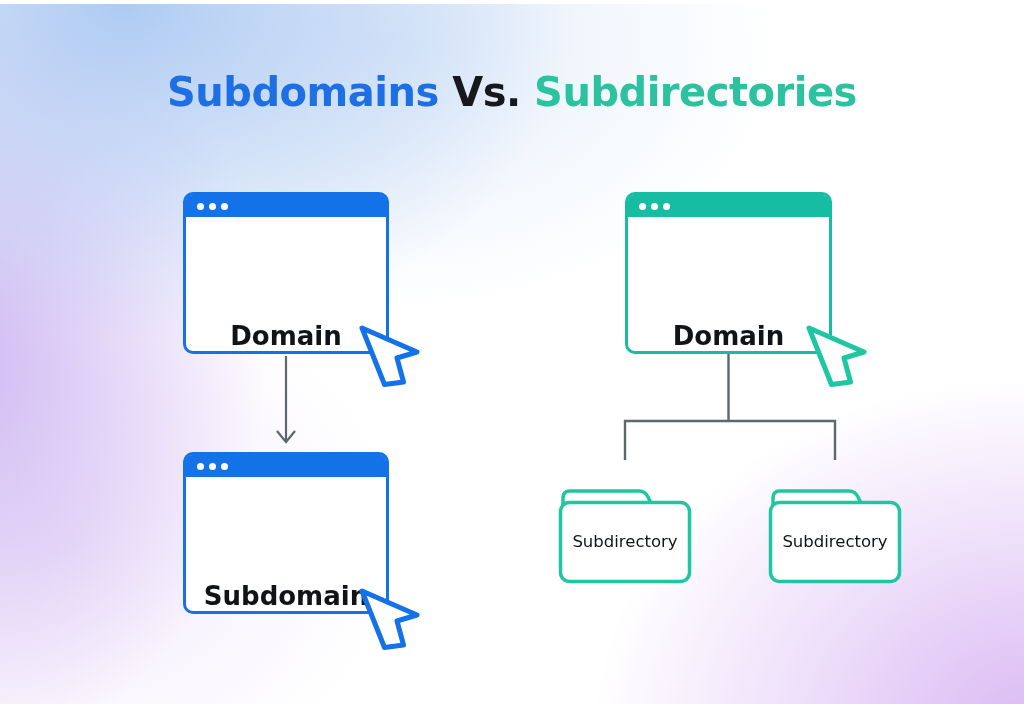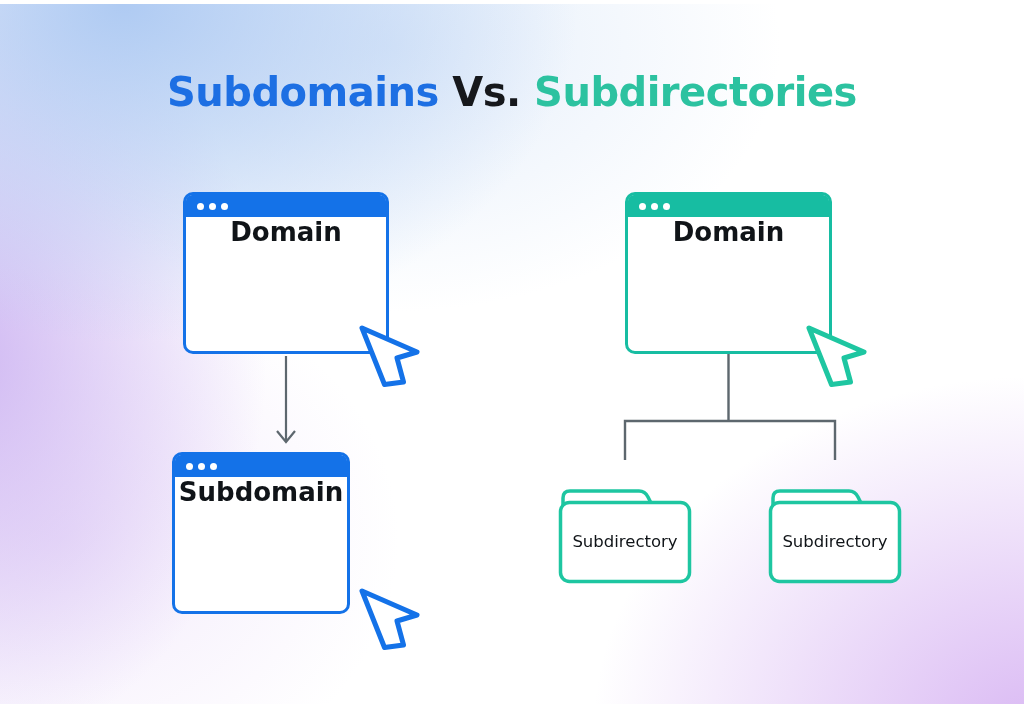--- a/index.html
+++ b/index.html
@@ -29,21 +29,21 @@
   }
   .win--blue{border-color:var(--window_blue,#1472e8);}
   .win--teal{border-color:var(--window_teal,#17bda2);}
   .titlebar{
     height:22px;flex:0 0 22px;display:flex;align-items:center;gap:5px;
     padding-left:11px;border-radius:6px 6px 0 0;
   }
   .win--blue .titlebar{background:var(--window_blue,#1472e8);}
   .win--teal .titlebar{background:var(--window_teal,#17bda2);}
   .dot{width:7px;height:7px;border-radius:50%;background:#fff;}
-  .win-body{flex:1;display:flex;align-items:flex-start;justify-content:center;}
+  .win-body{flex:1;display:flex;align-items:flex-end;justify-content:center;}
   .win-label{font-size:26px;font-weight:700;color:var(--label_dark,#101418);}
 
   .abs{position:absolute;}
   .cursor{color:var(--window_blue,#1472e8);z-index:5;}
   .cursor--teal{color:var(--folder_teal,#1ec6a1);}
 
   .folder{position:absolute;width:134px;height:97px;}
   .folder svg{position:absolute;left:0;top:0;}
   .folder-label{
     position:absolute;left:0;top:15px;width:100%;height:79px;
@@ -70,21 +70,21 @@
     </div>
     <div class="win-body">
       <span class="win-label">Domain</span>
     </div>
   </div>
 
   <svg class="abs" style="left:274px;top:351px;" width="24" height="92" viewBox="0 0 24 92">
     <path d="M12 1 V 86 M3 76 L12 87 L21 76" fill="none" stroke="var(--connector_gray,#5d676e)" stroke-width="2.2"></path>
   </svg>
 
-  <div class="win win--blue" style="left:172px;top:448px;width:178px;height:162px;">
+  <div class="win win--blue" style="left:183px;top:448px;width:206px;height:162px;">
     <div class="titlebar">
       <span class="dot"></span>
       <span class="dot"></span>
       <span class="dot"></span>
     </div>
     <div class="win-body">
       <span class="win-label">Subdomain</span>
     </div>
   </div>
 

